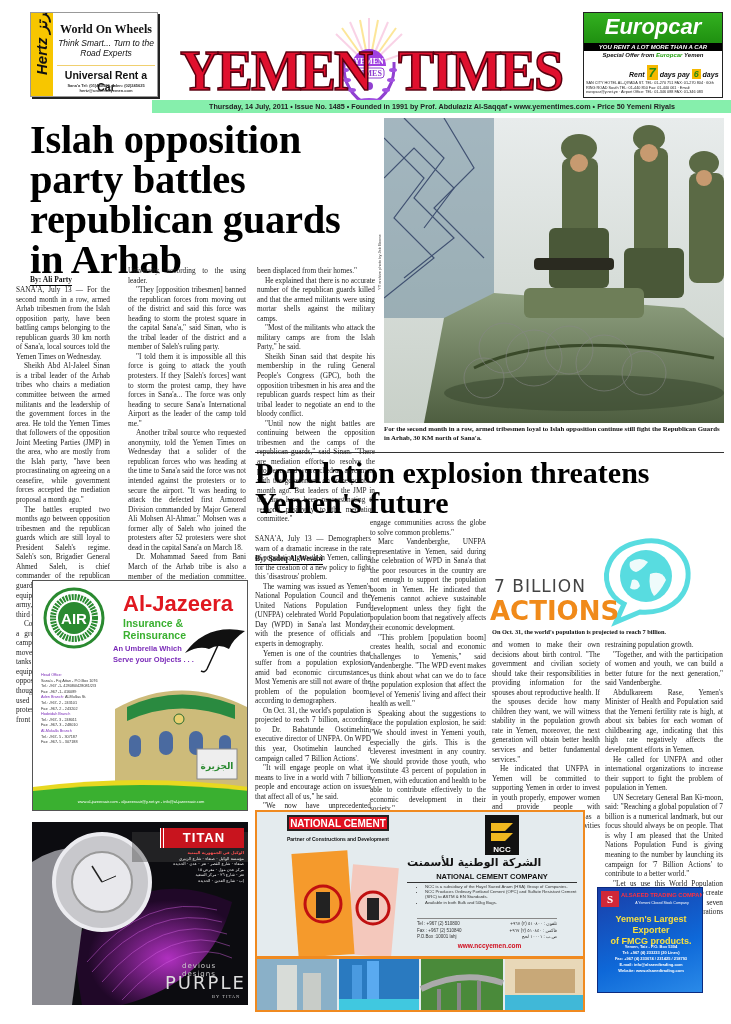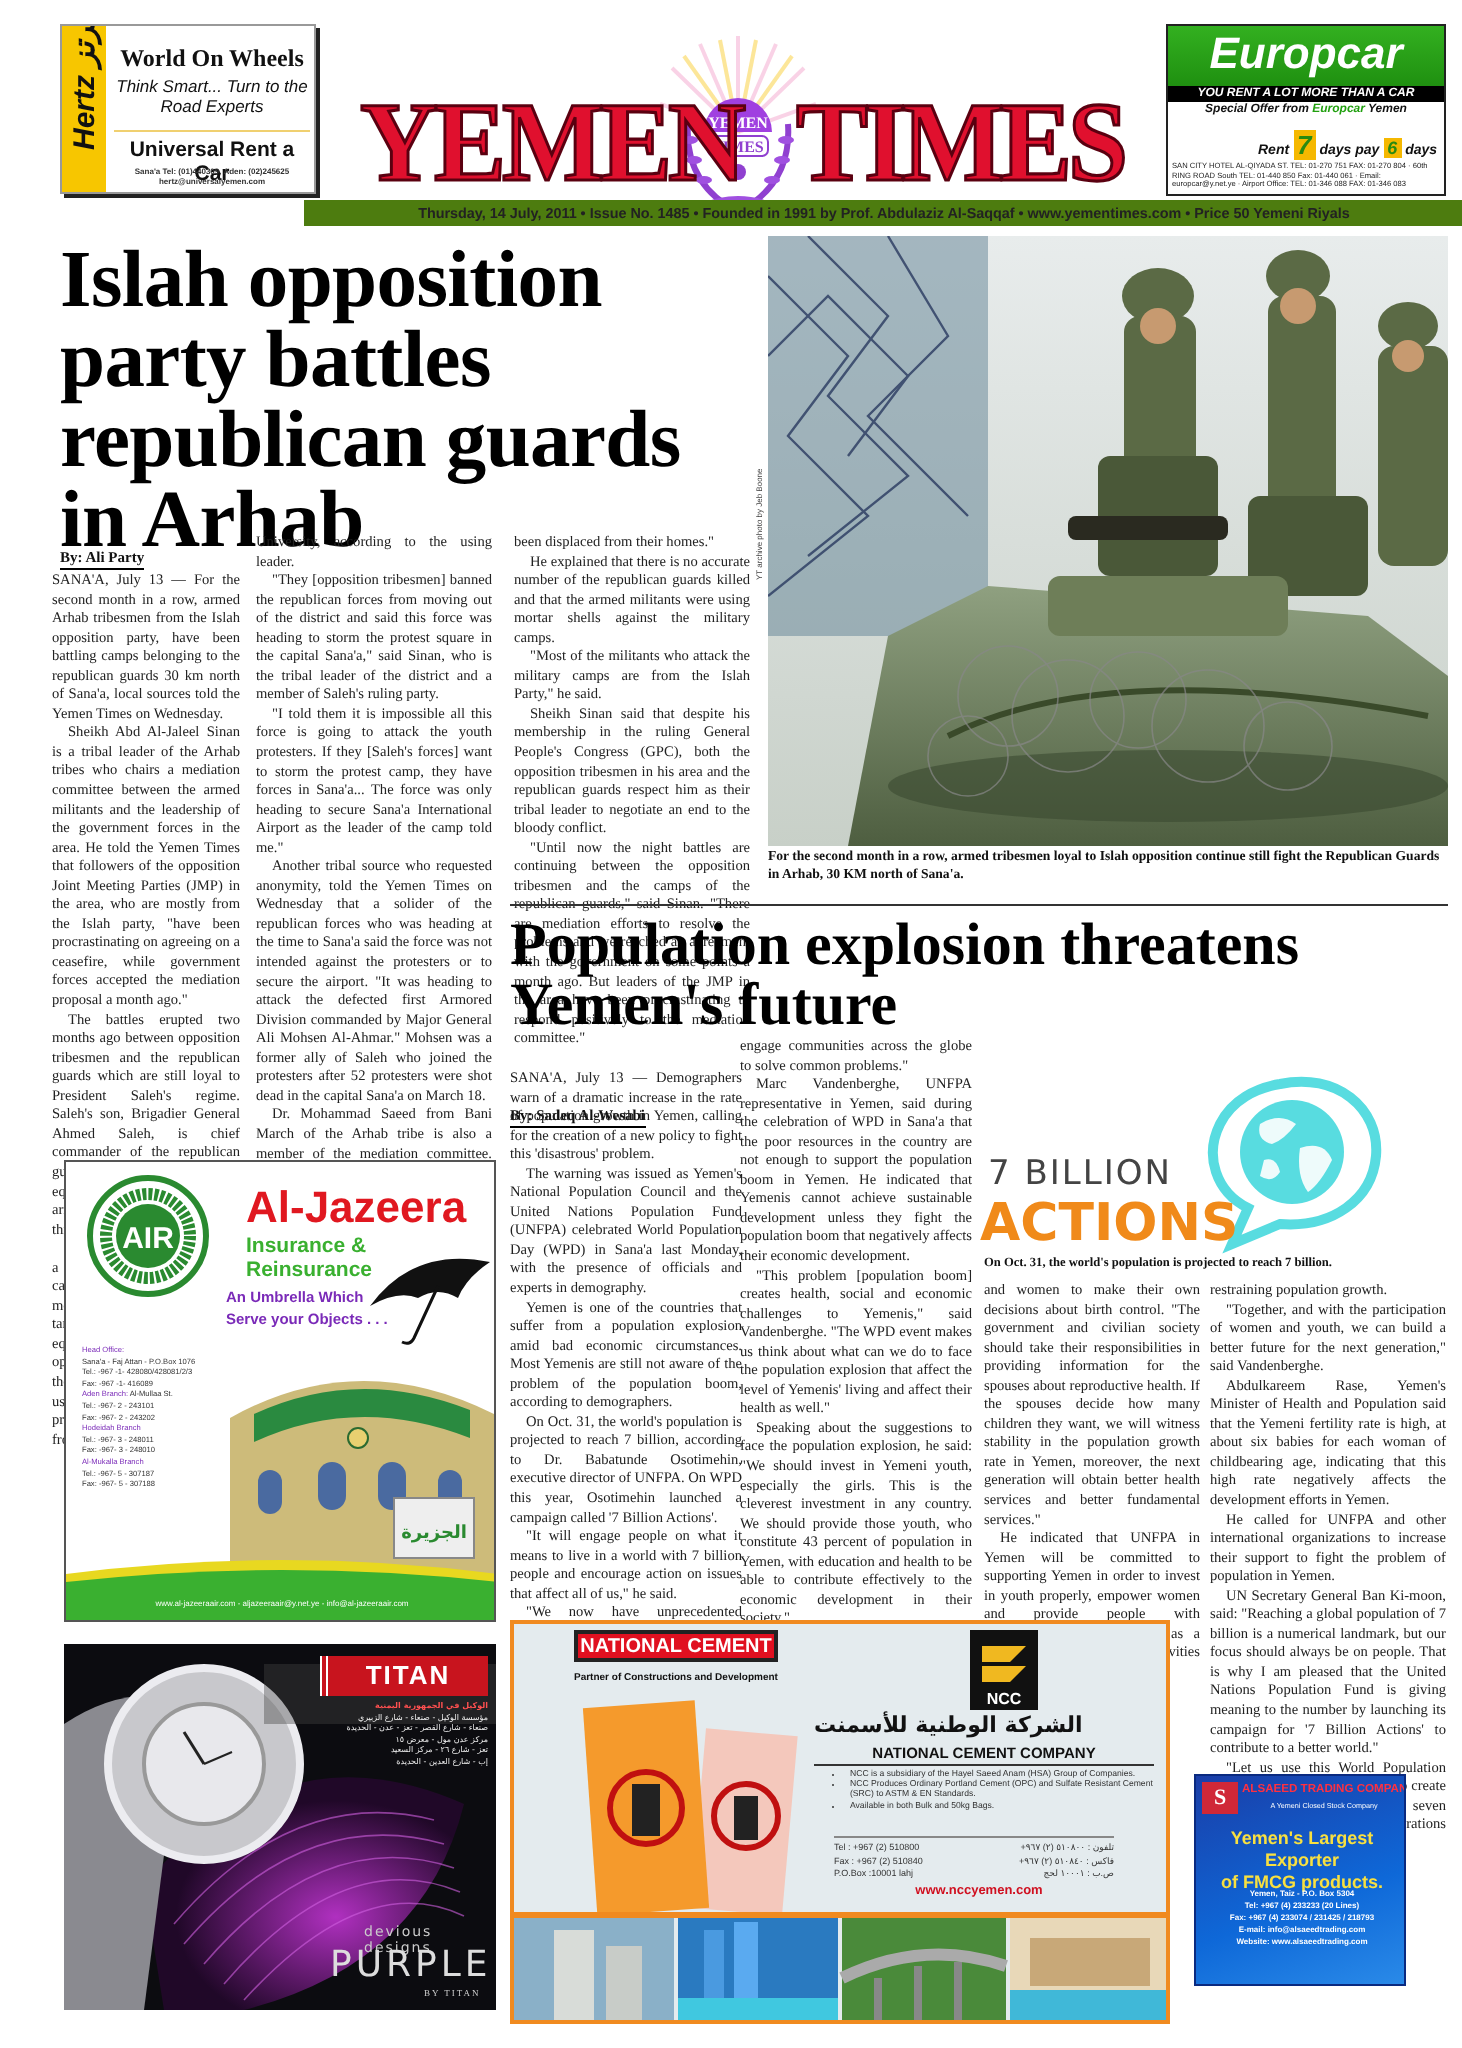--- a/index.html
+++ b/index.html
@@ -13,21 +13,21 @@
 #hertz .t1{position:absolute;left:24px;top:9px;width:102px;text-align:center;font:bold 12px "Liberation Serif",serif}
 #hertz .t2{position:absolute;left:24px;top:25px;width:102px;text-align:center;font:italic 8.5px "Liberation Sans",sans-serif;line-height:10px}
 #hertz .rule{position:absolute;left:26px;top:52px;width:98px;border-top:1px solid #f0d070}
 #hertz .t3{position:absolute;left:24px;top:56px;width:102px;text-align:center;font:bold 10.5px "Liberation Sans",sans-serif}
 #hertz .t4{position:absolute;left:24px;top:70px;width:102px;text-align:center;font:bold 4px "Liberation Sans",sans-serif;line-height:5px;color:#333}
 #logo{left:180px;top:18px;width:380px;height:78px}
 #logo .word{position:absolute;top:22px;font:bold 54px "Liberation Serif",serif;color:#e0102e;-webkit-text-stroke:1.5px #5a0010;letter-spacing:-2px;transform:scaleY(1.05)}
 #logo .w1{left:0}
 #logo .w2{left:218px}
 #logo .emblem{position:absolute;left:150px;top:0px;width:78px;height:96px}
-#dateline{left:152px;top:100px;width:580px;height:13px;background:#4d7c0f;font:bold 7.2px "Liberation Sans",sans-serif;color:#222;text-align:center;line-height:13px;white-space:nowrap}
+#dateline{left:152px;top:100px;width:580px;height:13px;background:#86efac;font:bold 7.2px "Liberation Sans",sans-serif;color:#222;text-align:center;line-height:13px;white-space:nowrap}
 #europcar{left:583px;top:12px;width:140px;height:86px;border:1px solid #222;background:#fff;overflow:hidden}
 #europcar .top{position:absolute;left:0;top:0;width:100%;height:30px;background:linear-gradient(#33b020,#1f9010)}
 #europcar .top span{position:absolute;left:0;width:100%;text-align:center;top:1px;font:bold italic 22px "Liberation Sans",sans-serif;color:#fff}
 #europcar .slog{position:absolute;left:0;top:30px;width:100%;height:8px;background:#000;color:#fff;font:bold italic 6px "Liberation Sans",sans-serif;text-align:center;line-height:8px}
 #europcar .offer{position:absolute;left:0;top:39px;width:100%;text-align:center;font:bold italic 6px "Liberation Sans",sans-serif}
 #europcar .offer b{color:#22a010}
 #europcar .rent{position:absolute;left:45px;top:52px;font:bold italic 7px "Liberation Sans",sans-serif}
 #europcar .rent .n{display:inline-block;background:#f5b800;color:#2a8a10;font-size:13px;padding:0 2px}
 #europcar .addr{position:absolute;left:2px;top:68px;width:136px;font:3.8px "Liberation Sans",sans-serif;line-height:4.6px;color:#222}
 
@@ -115,21 +115,21 @@
     <span class="n" style="font-size:9px">6</span>
     <span>days</span>
   </div>
   <div class="addr">SAN CITY HOTEL AL-QIYADA ST. TEL: 01-270 751 FAX: 01-270 804 · 60th RING ROAD South TEL: 01-440 850 Fax: 01-440 061 · Email: europcar@y.net.ye · Airport Office: TEL: 01-346 088 FAX: 01-346 083</div>
 </div>
 
 <h1 id="h1" class="abs">Islah opposition party battles republican guards in Arhab</h1>
 <div class="abs" style="left:30px;top:268px">
   <span class="byline">By: Ali Party</span>
 </div>
-<div class="col" style="left:26px;top:285px;width:94px">
+<div class="col" style="left:16px;top:285px;width:94px">
   <p class="first">SANA'A, July 13 — For the second month in a row, armed Arhab tribesmen from the Islah opposition party, have been battling camps belonging to the republican guards 30 km north of Sana'a, local sources told the Yemen Times on Wednesday.</p>
   <p>Sheikh Abd Al-Jaleel Sinan is a tribal leader of the Arhab tribes who chairs a mediation committee between the armed militants and the leadership of the government forces in the area. He told the Yemen Times that followers of the opposition Joint Meeting Parties (JMP) in the area, who are mostly from the Islah party, "have been procrastinating on agreeing on a ceasefire, while government forces accepted the mediation proposal a month ago."</p>
   <p>The battles erupted two months ago between opposition tribesmen and the republican guards which are still loyal to President Saleh's regime. Saleh's son, Brigadier General Ahmed Saleh, is chief commander of the republican guards, a well-trained and equipped force in the Yemeni army, and represents about a third of the national army.</p>
   <p>Confrontations started when a group of republican guard camps in the area wanted to move towards Sana'a city with tanks and other military equipment. This provoked opposition tribesmen who thought this force would be used against pro-democracy protesters in 'Change Square' in front of Sana'a</p>
 </div>
 <div class="col" style="left:128px;top:266px;width:118px">
   <p class="first">University, according to the using leader.</p>
   <p>"They [opposition tribesmen] banned the republican forces from moving out of the district and said this force was heading to storm the protest square in the capital Sana'a," said Sinan, who is the tribal leader of the district and a member of Saleh's ruling party.</p>
   <p>"I told them it is impossible all this force is going to attack the youth protesters. If they [Saleh's forces] want to storm the protest camp, they have forces in Sana'a... The force was only heading to secure Sana'a International Airport as the leader of the camp told me."</p>
   <p>Another tribal source who requested anonymity, told the Yemen Times on Wednesday that a solider of the republican forces who was heading at the time to Sana'a said the force was not intended against the protesters or to secure the airport. "It was heading to attack the defected first Armored Division commanded by Major General Ali Mohsen Al-Ahmar." Mohsen was a former ally of Saleh who joined the protesters after 52 protesters were shot dead in the capital Sana'a on March 18.</p>

